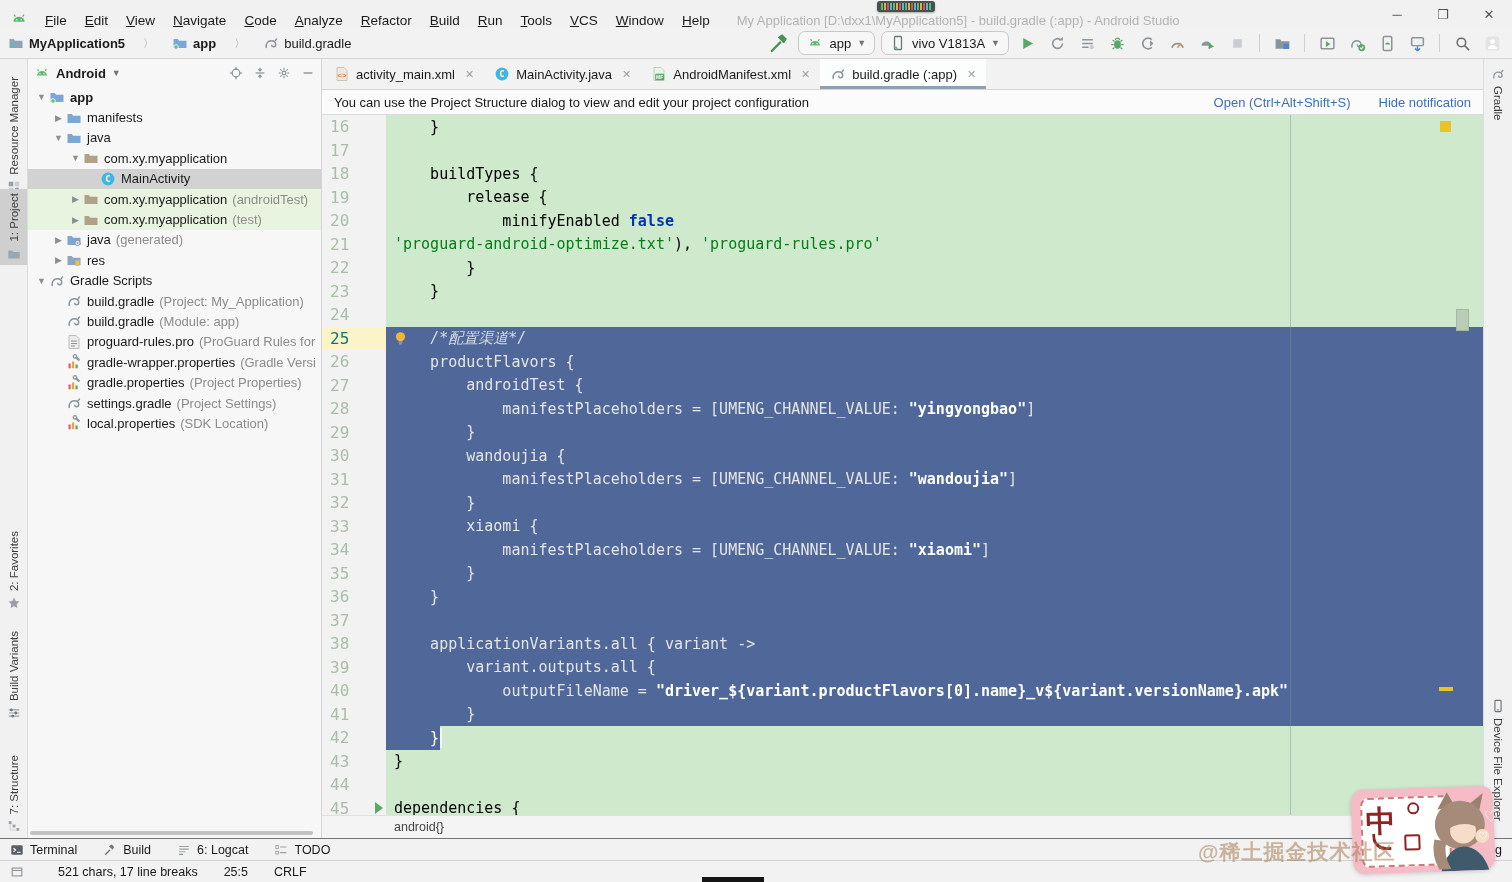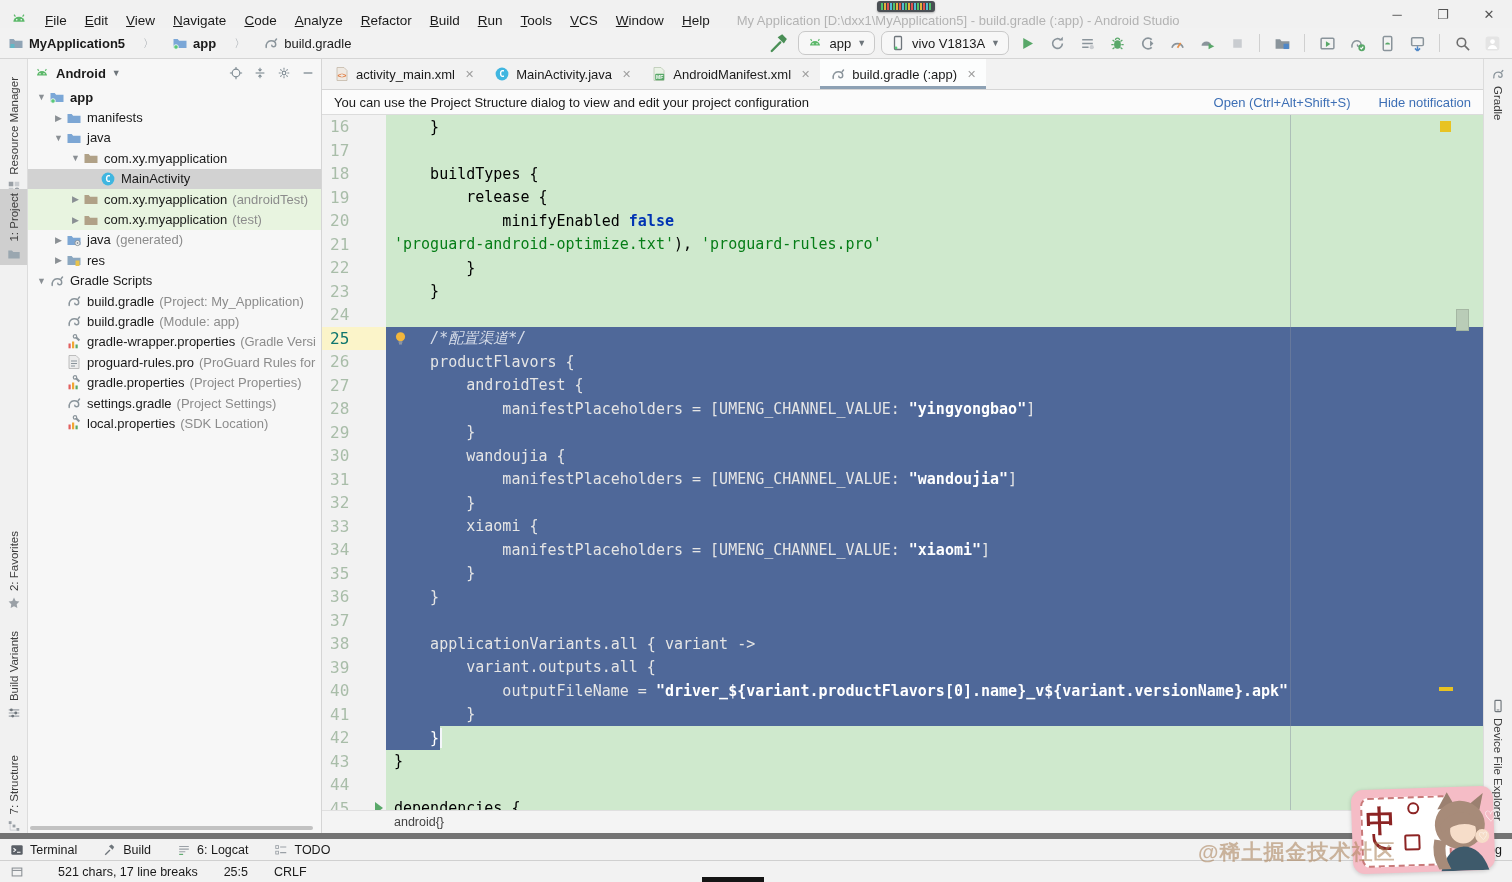--- a/index.html
+++ b/index.html
@@ -98,21 +98,21 @@
   .crow.s .t.c{color:#d6dce8}
   .gbulb{position:absolute;left:6px;top:3px;width:17px;height:17px;z-index:2}
   .ruler{position:absolute;top:0;bottom:0;left:968px;width:1px;background:rgba(130,140,160,.45);z-index:3}
   .inspectsq{position:absolute;right:32px;top:6px;width:11px;height:11px;background:#e8c322;z-index:4}
   .stripe-dash{position:absolute;right:30px;top:572px;width:14px;height:4px;background:#e8c322;z-index:4}
   .vthumb{position:absolute;right:14px;top:194px;width:11px;height:20px;background:#b9ccb7;border:1px solid #a5b7a3;z-index:4}
   .ebreadcrumb{height:22px;flex:none;display:flex;align-items:center;background:#f4f4f4;border-top:1px solid #e0e0e0;
                font-size:12.5px;color:#444;padding-left:72px}
 
   
-  .bottombar{height:21px;flex:none;display:flex;align-items:center;background:#f2f2f2;border-top:6px solid #737373;
+  .bottombar{height:21px;flex:none;display:flex;align-items:center;background:#f2f2f2;border-top:1px solid #737373;
              font-size:12.5px;padding:0 10px;gap:26px}
   .bitem{display:flex;align-items:center;gap:6px;cursor:pointer}
   .bitem .ic{width:14px;height:14px}
   .eventlog{margin-left:auto;display:flex;align-items:center;gap:6px;cursor:pointer}
   .elbadge{width:14px;height:14px;border-radius:50%;background:#d64f4f;color:#fff;font-size:10px;font-weight:bold;
            display:flex;align-items:center;justify-content:center}
   .statusbar{height:21px;flex:none;display:flex;align-items:center;background:#f2f2f2;border-top:1px solid #d0d0d0;
              font-size:12.5px;padding:0 10px;gap:0;white-space:nowrap}
   .statusbar .msg{overflow:hidden;text-overflow:ellipsis;flex:1}
   .statusbar .sseg{margin-left:26px;flex:none;cursor:pointer}
@@ -539,40 +539,40 @@
                 <path d="M12.3 5.4l1.2-1.4" stroke="#8a949b" stroke-width="1.5" stroke-linecap="round"></path>
               </svg>
             </span>
             <span>build.gradle</span>
             <span class="badge">(Module: app)</span>
           </div>
           <div class="trow" style="padding-left: 23px;">
             <span class="arr"></span>
             <span class="ic">
               <svg viewBox="0 0 16 16">
+                <path d="M3 1.5h7l3 3v10H3z" fill="#ececec" stroke="#b0b0b0" stroke-width=".8"></path>
+                <path d="M5 7h6M5 9.5h6M5 12h4" stroke="#8a949b" stroke-width="1"></path>
+              </svg>
+            </span>
+            <span>proguard-rules.pro</span>
+            <span class="badge">(ProGuard Rules for</span>
+          </div>
+          <div class="trow" style="padding-left: 23px;">
+            <span class="arr"></span>
+            <span class="ic">
+              <svg viewBox="0 0 16 16">
                 <rect x="2.5" y="9.5" width="2.2" height="4.8" fill="#e25f5f"></rect>
                 <rect x="6" y="7.5" width="2.2" height="6.8" fill="#f0a732"></rect>
                 <rect x="9.5" y="10.5" width="2.2" height="3.8" fill="#59a869"></rect>
                 <path d="M9.8 3l3.6 3.6" stroke="#8a949b" stroke-width="2.1"></path>
                 <circle cx="9" cy="2.4" r="1.7" fill="none" stroke="#8a949b" stroke-width="1.2"></circle>
               </svg>
             </span>
             <span>gradle-wrapper.properties</span>
             <span class="badge">(Gradle Versi</span>
-          </div>
-          <div class="trow" style="padding-left: 23px;">
-            <span class="arr"></span>
-            <span class="ic">
-              <svg viewBox="0 0 16 16">
-                <path d="M3 1.5h7l3 3v10H3z" fill="#ececec" stroke="#b0b0b0" stroke-width=".8"></path>
-                <path d="M5 7h6M5 9.5h6M5 12h4" stroke="#8a949b" stroke-width="1"></path>
-              </svg>
-            </span>
-            <span>proguard-rules.pro</span>
-            <span class="badge">(ProGuard Rules for</span>
           </div>
           <div class="trow" style="padding-left: 23px;">
             <span class="arr"></span>
             <span class="ic">
               <svg viewBox="0 0 16 16">
                 <rect x="2.5" y="9.5" width="2.2" height="4.8" fill="#e25f5f"></rect>
                 <rect x="6" y="7.5" width="2.2" height="6.8" fill="#f0a732"></rect>
                 <rect x="9.5" y="10.5" width="2.2" height="3.8" fill="#59a869"></rect>
                 <path d="M9.8 3l3.6 3.6" stroke="#8a949b" stroke-width="2.1"></path>
                 <circle cx="9" cy="2.4" r="1.7" fill="none" stroke="#8a949b" stroke-width="1.2"></circle>

